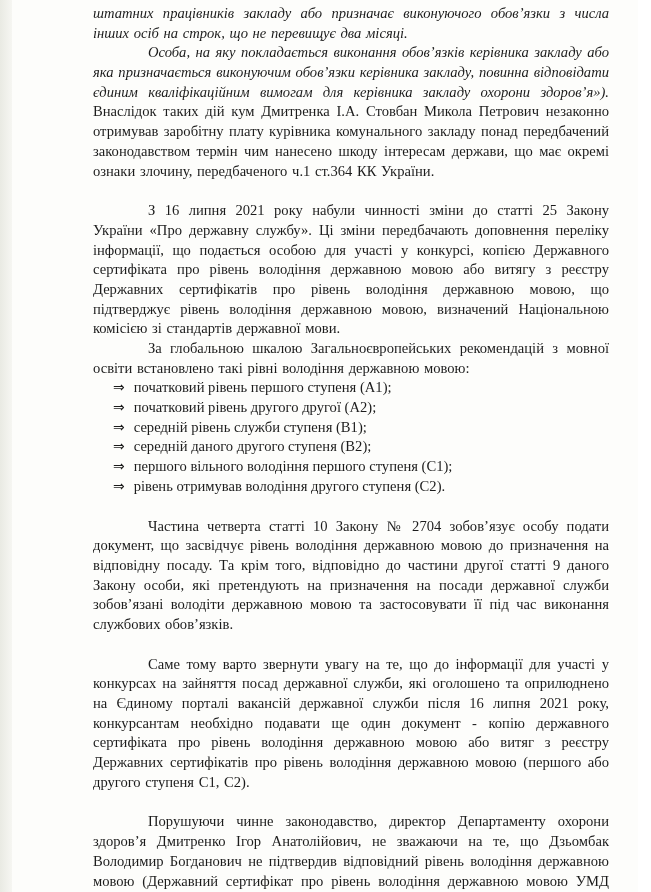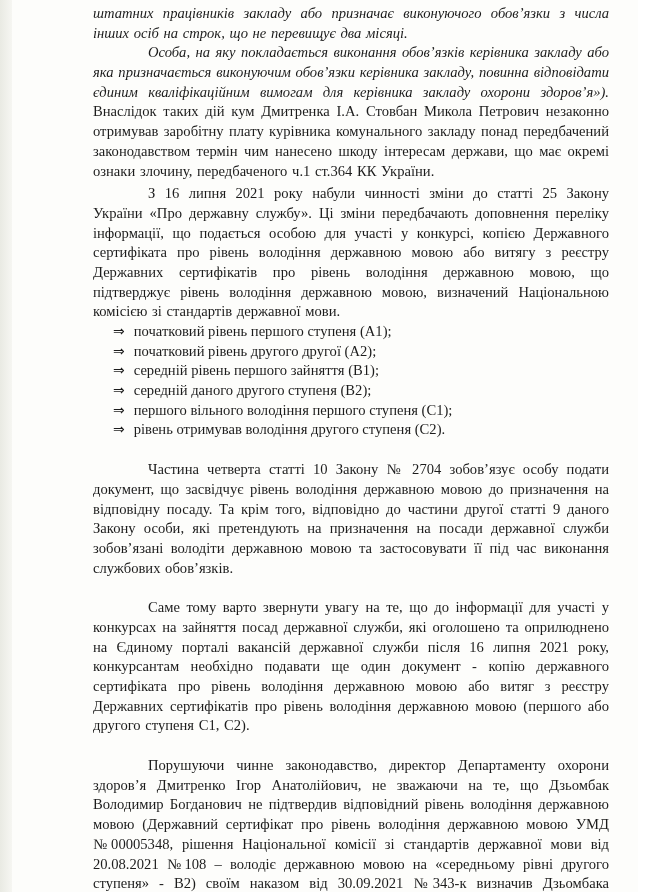--- a/index.html
+++ b/index.html
@@ -36,21 +36,21 @@
     margin: 0;
     font-size: 14.6px;
     line-height: 1.35;
     text-align: justify;
     text-indent: 55px;
     word-spacing: 1px;
   }
   .para.no-indent { text-indent: 0; }
   .italic { font-style: italic; }
   .bold { font-weight: normal; }
-  .gap-lg { margin-top: 3px; }
+  .gap-lg { margin-top: 20px; }
   .gap-sm { margin-top: 20px; }
   .levels-list { margin: 0 0 0 20px; }
   .list-item {
     font-size: 14.6px;
     line-height: 1.35;
     text-align: left;
   }
   .arrow-bullet {
     display: inline-block;
     margin-right: 9px;
@@ -66,30 +66,31 @@
   <div class="content">
 
     <p class="para no-indent italic">штатних працівників закладу або призначає виконуючого обов’язки з числа інших осіб на строк, що не перевищує два місяці.</p>
 
     <p class="para">
       <span class="italic">Особа, на яку покладається виконання обов’язків керівника закладу або яка призначається виконуючим обов’язки керівника закладу, повинна відповідати єдиним кваліфікаційним вимогам для керівника закладу охорони здоров’я»). </span><span class="bold">Внаслідок таких дій кум Дмитренка І.А. Стовбан Микола Петрович незаконно отримував заробітну плату курівника комунального закладу понад передбачений законодавством термін чим нанесено шкоду інтересам держави, що має окремі ознаки злочину, передбаченого ч.1 ст.364 КК України.</span>
     </p>
 
     <p class="para gap-lg">З 16 липня 2021 року набули чинності зміни до статті 25 Закону України «Про державну службу». Ці зміни передбачають доповнення переліку інформації, що подається особою для участі у конкурсі, копією Державного сертифіката про рівень володіння державною мовою або витягу з реєстру Державних сертифікатів про рівень володіння державною мовою, що підтверджує рівень володіння державною мовою, визначений Національною комісією зі стандартів державної мови.</p>
 
+    <p class="para">За глобальною шкалою Загальноєвропейських рекомендацій з мовної освіти встановлено такі рівні володіння державною мовою:</p>
 
     <div class="levels-list">
       <div class="list-item">
         <span class="arrow-bullet">⇒</span><span>початковий рівень першого ступеня (А1);</span>
       </div>
       <div class="list-item">
         <span class="arrow-bullet">⇒</span><span>початковий рівень другого другої (А2);</span>
       </div>
       <div class="list-item">
-        <span class="arrow-bullet">⇒</span><span>середній рівень першого зайняття (В1);</span>
+        <span class="arrow-bullet">⇒</span><span>середній рівень служби ступеня (В1);</span>
       </div>
       <div class="list-item">
         <span class="arrow-bullet">⇒</span><span>середній даного другого ступеня (В2);</span>
       </div>
       <div class="list-item">
         <span class="arrow-bullet">⇒</span><span>першого вільного володіння першого ступеня (С1);</span>
       </div>
       <div class="list-item">
         <span class="arrow-bullet">⇒</span><span>рівень отримував володіння другого ступеня (С2).</span>
       </div>

